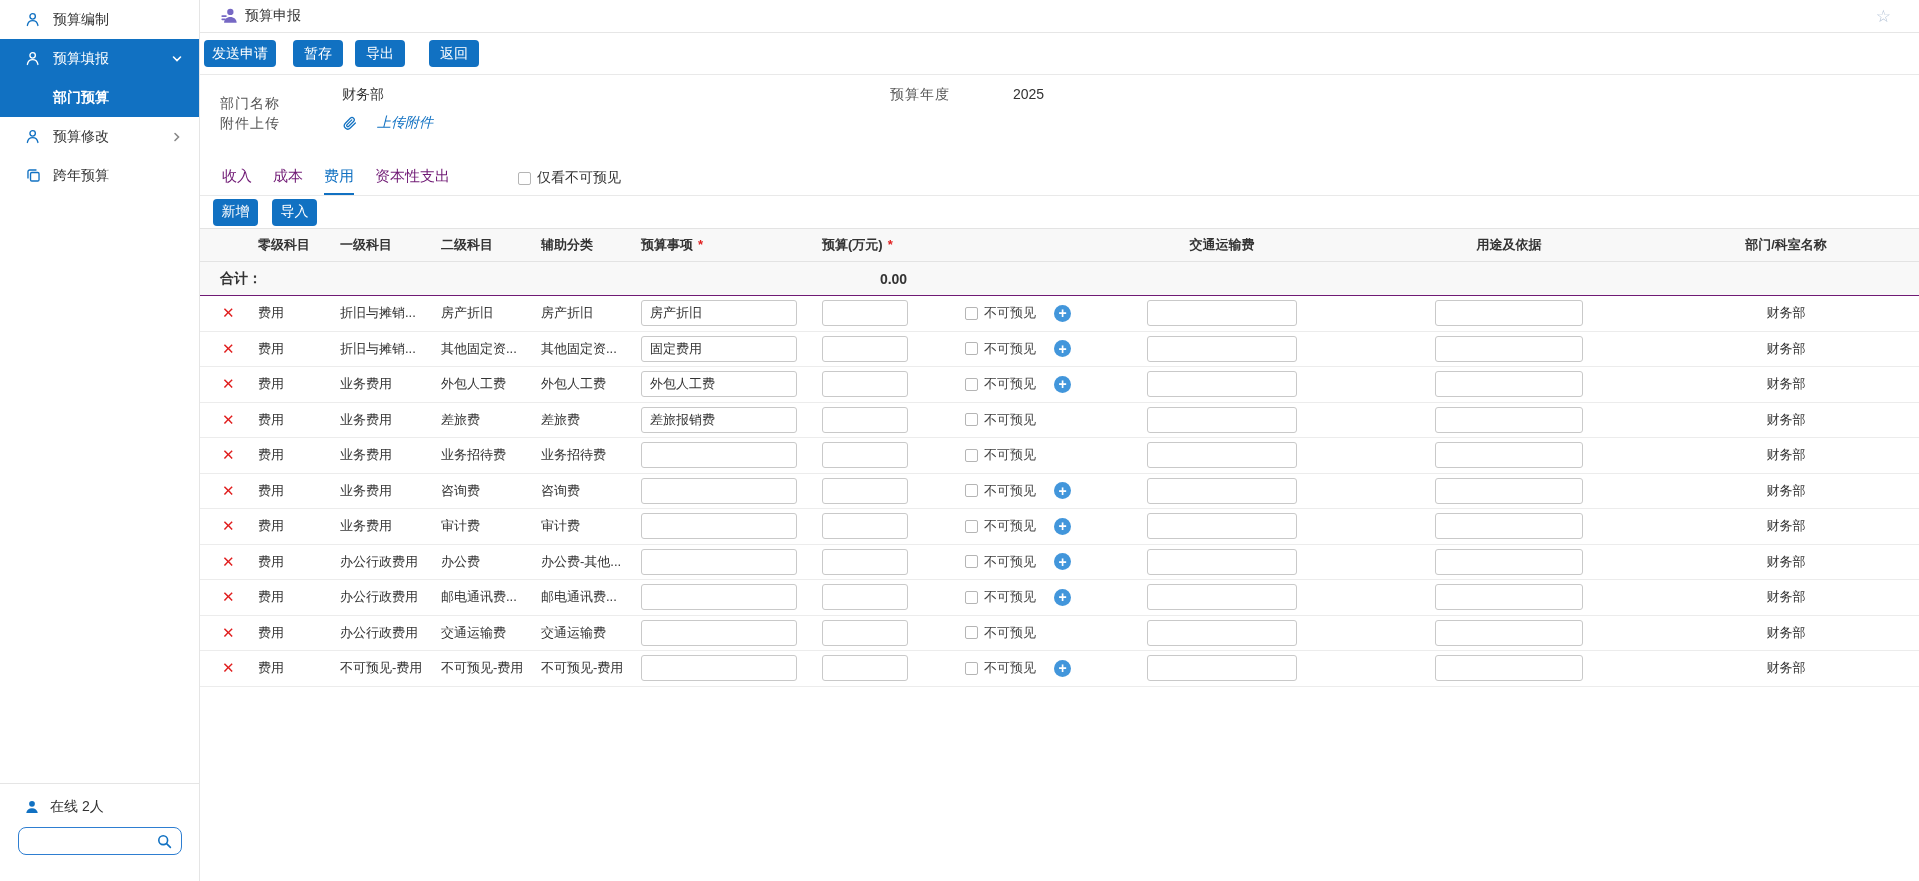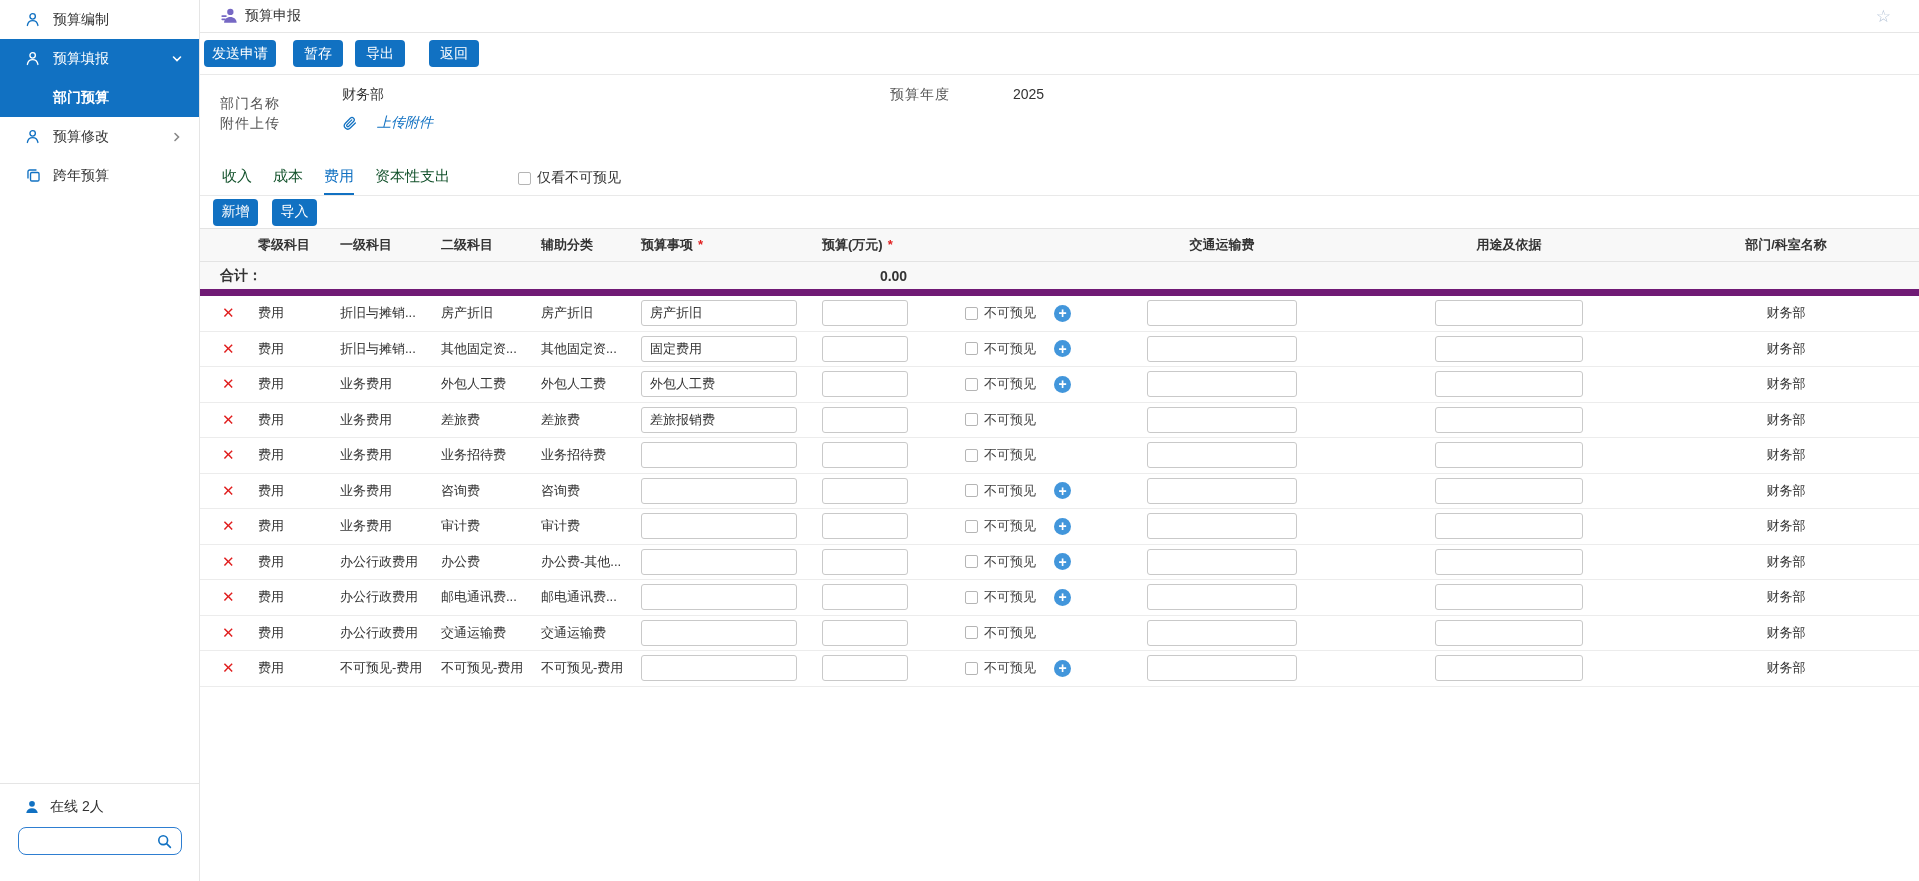--- a/index.html
+++ b/index.html
@@ -50,36 +50,36 @@
   .form-area .fl{position:absolute;color:#555;letter-spacing:1px;}
   .form-area .fv{position:absolute;color:#333;}
   .lbl-dept{left:20px;top:20px;} .val-dept{left:142px;top:11px;}
   .lbl-year{left:690px;top:11px;} .val-year{left:813px;top:11px;}
   .lbl-attach{left:20px;top:40px;}
   .upload-link{position:absolute;left:142px;top:39px;display:flex;align-items:center;gap:20px;
     color:var(--primary);font-style:italic;cursor:pointer;font-size:14px;}
 
   .tabs-row{height:36px;border-bottom:1px solid #e9e9e9;position:relative;display:flex;
     align-items:stretch;padding-left:22px;}
-  .tab{margin-right:21px;font-size:15px;color:#14532d;display:flex;align-items:center;cursor:pointer;
+  .tab{margin-right:21px;font-size:15px;color:#701a75;display:flex;align-items:center;cursor:pointer;
     border-bottom:2px solid transparent;}
   .tab.active{color:var(--primary);border-bottom-color:var(--primary);}
   .tab-filter{position:absolute;left:318px;top:0;height:36px;display:flex;align-items:center;
     gap:6px;font-size:14px;color:#333;cursor:pointer;}
   .cb{width:13px;height:13px;border:1px solid #b5b5b5;border-radius:2px;background:#fff;
     display:inline-block;flex:0 0 13px;}
 
   .actions-row{height:32px;display:flex;align-items:center;padding-left:13px;gap:14px;}
   .btn.small{width:45px;}
 
   
   .t-header,.t-total,.t-row{display:flex;align-items:center;padding-left:20px;}
   .t-header{height:34px;background:#f8f8f8;border-top:1px solid #e3e3e3;border-bottom:1px solid #e3e3e3;
     font-size:13px;font-weight:bold;color:#333;}
-  .t-total{height:34px;background:#f8f8f8;border-bottom:7px solid #701a75;font-size:14px;font-weight:bold;}
+  .t-total{height:34px;background:#f8f8f8;border-bottom:1px solid #701a75;font-size:14px;font-weight:bold;}
   .t-row{height:35.5px;border-bottom:1px solid #ececec;font-size:13px;color:#333;background:#fff;}
   .c-del{width:38px;} .c0{width:82px;} .c1{width:101px;} .c2{width:100px;} .c3{width:100px;}
   .c4{width:181px;} .c5{width:143px;} .c6{width:182px;display:flex;align-items:center;}
   .c7{width:288px;} .c8{width:148px;}
   .c9{flex:1;text-align:center;padding-left:70px;}
   .hc{display:inline-block;text-align:center;}
   .c7 .hc{width:150px;} .c8 .hc{width:148px;}
   .req{color:#e02020;margin-left:5px;font-weight:bold;}
   .tt-label{width:602px;}
   .tt-val{width:143px;text-align:center;}

